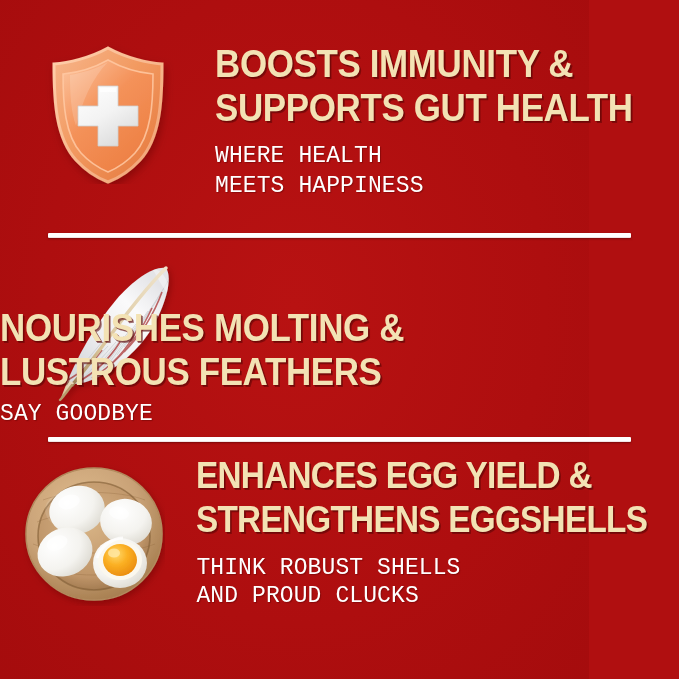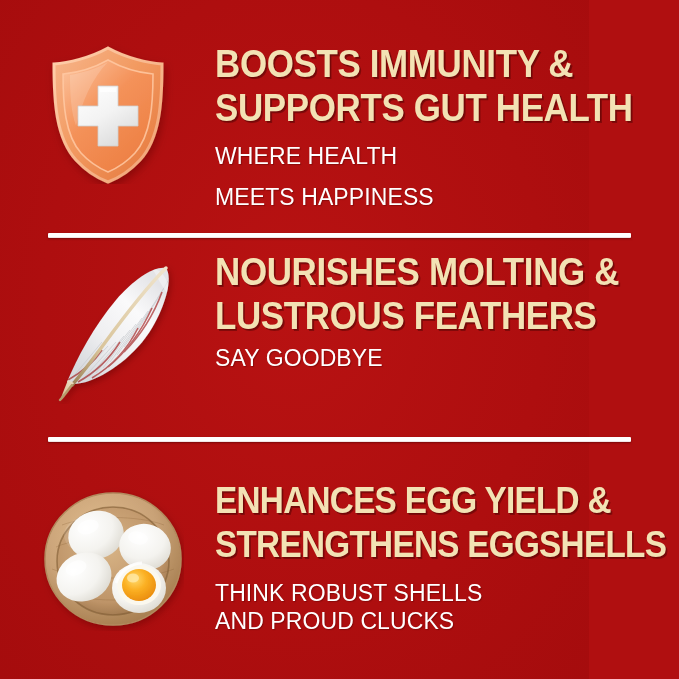--- a/index.html
+++ b/index.html
@@ -22,22 +22,22 @@
   }
 
   .row {
     position: absolute;
     left: 0;
     width: 679px;
     display: flex;
     align-items: flex-start;
   }
   .row-1 { top: 40px;  height: 185px; }
-  .row-2 { top: 248px; height: 180px; }
-  .row-3 { top: 477px; height: 175px; }
+  .row-2 { top: 248px; height: 180px; flex-direction: column; }
+  .row-3 { top: 452px; height: 175px; justify-content: center; }
 
   .icon-cell {
     width: 215px;
     min-width: 215px;
     height: 100%;
     position: relative;
   }
   .text-cell {
     flex: 1;
     padding-top: 2px;
@@ -53,21 +53,21 @@
     text-transform: uppercase;
     transform: scaleX(0.92);
     transform-origin: left center;
     text-shadow: 2px 2px 0 rgba(90,5,5,0.55), 1px 1px 0 rgba(90,5,5,0.4);
     white-space: nowrap;
   }
   .row-3 .headline { font-size: 37px; letter-spacing: -0.8px; transform: scaleX(0.90); }
 
   .subline {
     color: #FFFFFF;
-    font-family: Liberation Sans, sans-serif;
+    font-family: Liberation Mono, monospace;
     font-weight: normal;
     font-size: 23px;
     line-height: 28px;
     letter-spacing: 0.1px;
     text-transform: uppercase;
     margin-top: 10px;
     text-shadow: 1px 1px 1px rgba(90,5,5,0.45);
     white-space: nowrap;
   }
   .row-1 .subline { margin-top: 12px; }
@@ -157,21 +157,21 @@
               <path d="M58 46 L74 46 L74 50 L58 50 Z" fill="#FFFFFF" opacity="0.75"></path>
             </g>
           </g>
         </svg>
       </div>
     </div>
     <div class="text-cell">
       <div class="headline">BOOSTS IMMUNITY &amp;</div>
       <div class="headline">SUPPORTS GUT HEALTH</div>
       <div class="subline">WHERE HEALTH</div>
-      <div class="subline" style="margin-top:13px">MEETS HAPPINESS</div>
+      <div class="subline" style="margin-top:2px">MEETS HAPPINESS</div>
     </div>
   </div>
 
   <div class="divider divider-1"></div>
 
   <div class="row row-2">
     <div class="icon-cell">
       <div class="feather-wrap">
         <svg viewBox="0 0 140 150" width="140" height="150">
           <defs>

